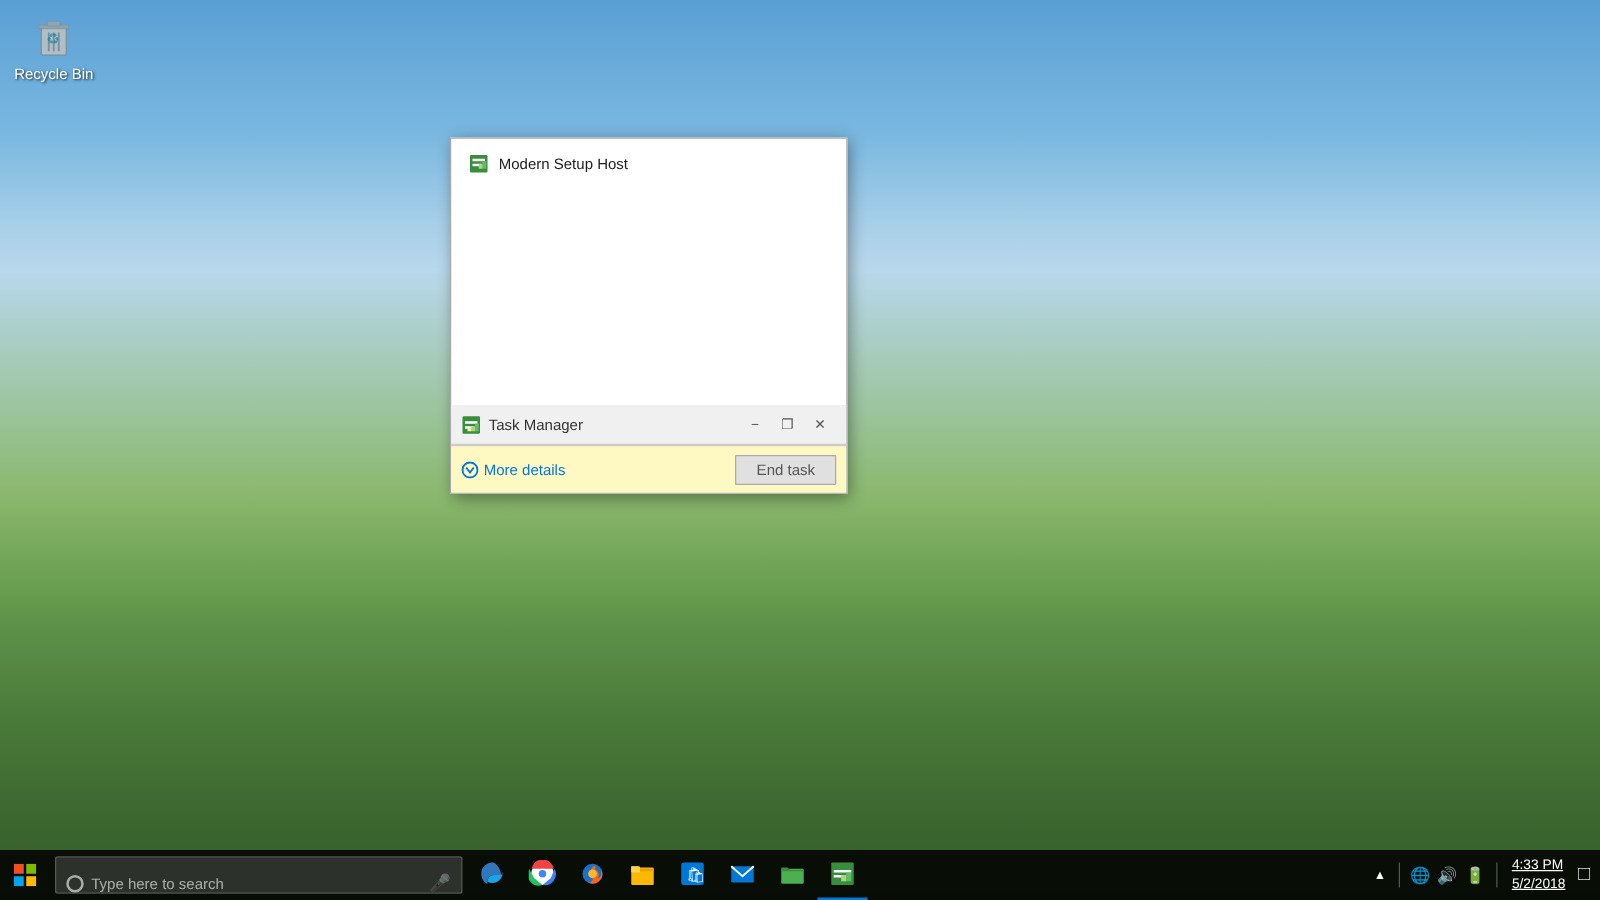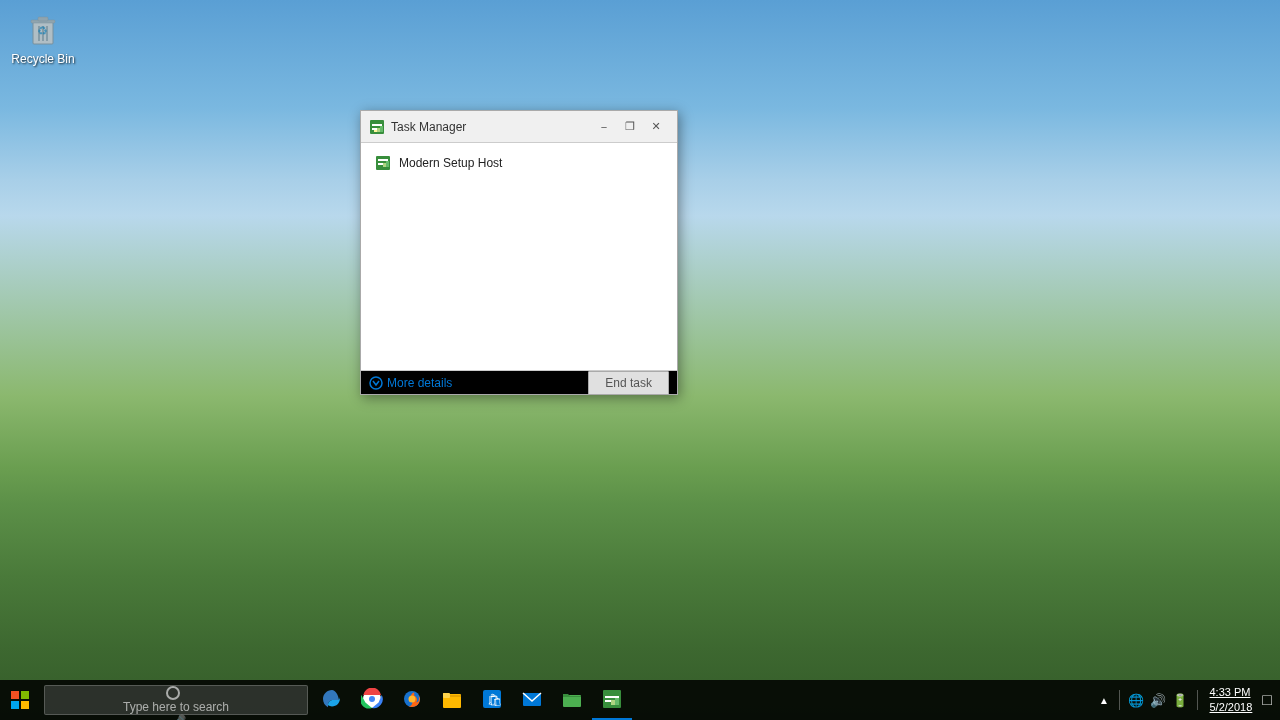--- a/index.html
+++ b/index.html
@@ -82,31 +82,30 @@
       flex-shrink: 0;
     }
 
     #start-button svg {
       width: 18px;
       height: 18px;
     }
 
     #search-box {
       display: flex;
-      align-items: center;
+      align-items: flex-end;
       background: rgba(255,255,255,0.15);
       border: 1px solid rgba(255,255,255,0.2);
       border-radius: 2px;
       height: 30px;
-      width: 264px;
+      width: 326px;
       margin-left: 4px;
       padding: 0 8px;
       cursor: text;
       flex-shrink: 0;
-      flex-direction: column;
     }
 
     #search-box .search-circle {
       width: 14px;
       height: 14px;
       border: 2px solid rgba(255,255,255,0.6);
       border-radius: 50%;
       flex-shrink: 0;
       margin-right: 6px;
     }
@@ -251,23 +250,23 @@
 
     .process-item .proc-icon {
       width: 16px;
       height: 16px;
       margin-right: 8px;
       flex-shrink: 0;
     }
 
     
     #task-manager-footer {
-      height: 24px;
+      height: 38px;
       border-top: 1px solid #ccc;
-      background: #000000;
+      background: #fef9c3;
       display: flex;
       align-items: center;
       padding: 0 8px;
       flex-shrink: 0;
     }
 
     .more-details-btn {
       display: flex;
       align-items: center;
       gap: 4px;
@@ -324,51 +323,51 @@
       <line x1="16" y1="18" x2="16" y2="33" stroke="#78909c" stroke-width="1.5"></line>
       <line x1="20" y1="18" x2="20" y2="33" stroke="#78909c" stroke-width="1.5"></line>
       <line x1="24" y1="18" x2="24" y2="33" stroke="#78909c" stroke-width="1.5"></line>
 
       <text x="14" y="27" font-size="12" fill="rgba(0,120,180,0.6)" font-family="Arial">♻</text>
     </svg>
     <span class="icon-label">Recycle Bin</span>
   </div>
 
   <div id="task-manager">
+
+    <div id="task-manager-content">
+      <div class="process-item">
+        <svg class="proc-icon" viewBox="0 0 16 16" xmlns="http://www.w3.org/2000/svg">
+          <rect x="1" y="1" width="14" height="14" rx="1" fill="#388e3c"></rect>
+          <rect x="3" y="4" width="10" height="2" fill="white"></rect>
+          <rect x="3" y="8" width="7" height="2" fill="white"></rect>
+          <rect x="11" y="6" width="3" height="6" fill="#66bb6a"></rect>
+          <rect x="8" y="8" width="3" height="4" fill="#aed581"></rect>
+        </svg>
+        <span>Modern Setup Host</span>
+      </div>
+    </div>
 
     <div id="task-manager-titlebar">
       <svg class="title-icon" viewBox="0 0 16 16" xmlns="http://www.w3.org/2000/svg">
         <rect x="1" y="1" width="14" height="14" rx="1" fill="#388e3c"></rect>
         <rect x="3" y="5" width="10" height="2" fill="white"></rect>
         <rect x="3" y="9" width="7" height="2" fill="white"></rect>
         <rect x="11" y="7" width="3" height="6" fill="#66bb6a"></rect>
         <rect x="8" y="9" width="3" height="4" fill="#aed581"></rect>
         <rect x="5" y="11" width="3" height="2" fill="#fff59d"></rect>
       </svg>
       <span class="title-text">Task Manager</span>
       <div class="window-controls">
         <div class="window-btn">−</div>
         <div class="window-btn">❐</div>
         <div class="window-btn close">✕</div>
       </div>
     </div>
 
-    <div id="task-manager-content">
-      <div class="process-item">
-        <svg class="proc-icon" viewBox="0 0 16 16" xmlns="http://www.w3.org/2000/svg">
-          <rect x="1" y="1" width="14" height="14" rx="1" fill="#388e3c"></rect>
-          <rect x="3" y="4" width="10" height="2" fill="white"></rect>
-          <rect x="3" y="8" width="7" height="2" fill="white"></rect>
-          <rect x="11" y="6" width="3" height="6" fill="#66bb6a"></rect>
-          <rect x="8" y="8" width="3" height="4" fill="#aed581"></rect>
-        </svg>
-        <span>Modern Setup Host</span>
-      </div>
-    </div>
-
     <div id="task-manager-footer">
       <a class="more-details-btn">
         <svg class="chevron" viewBox="0 0 14 14" xmlns="http://www.w3.org/2000/svg">
           <circle cx="7" cy="7" r="6" fill="none" stroke="#0078d7" stroke-width="1.5"></circle>
           <polyline points="4,5 7,9 10,5" fill="none" stroke="#0078d7" stroke-width="1.5"></polyline>
         </svg>
         <span>More details</span>
       </a>
       <button id="end-task-btn">End task</button>
     </div>

